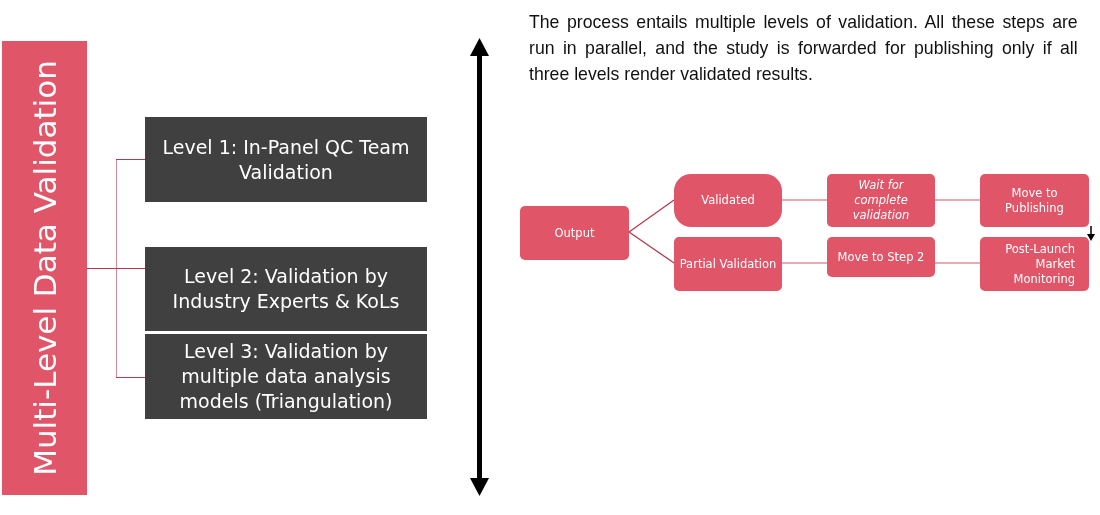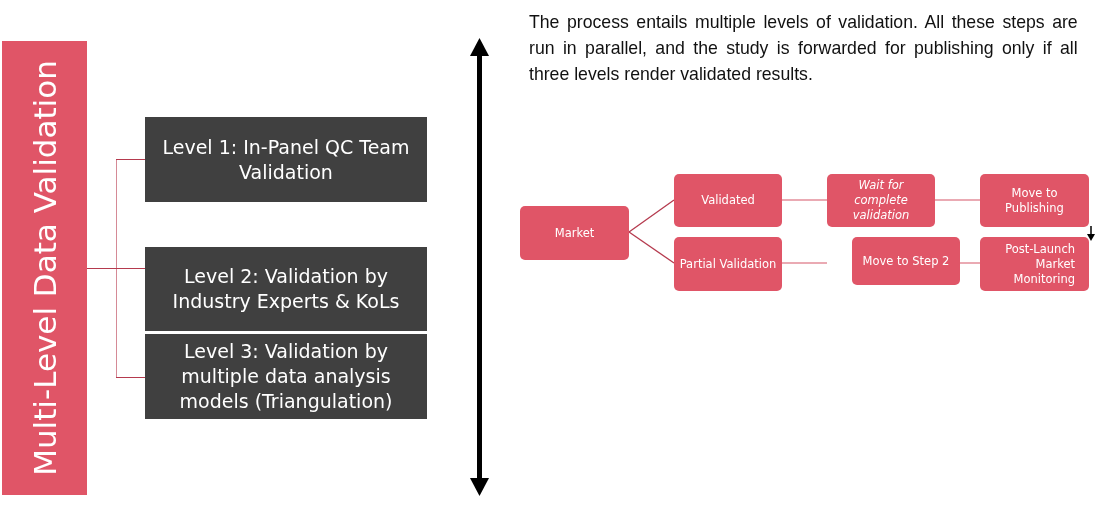--- a/index.html
+++ b/index.html
@@ -59,32 +59,32 @@
   <line x1="629" y1="232" x2="674" y2="263" stroke="#b53a4e" stroke-width="1.3"></line>
   <line x1="781" y1="200" x2="827" y2="200" stroke="#e38e9a" stroke-width="1.3"></line>
   <line x1="781" y1="263" x2="827" y2="263" stroke="#e38e9a" stroke-width="1.3"></line>
   <line x1="935" y1="200" x2="980" y2="200" stroke="#e38e9a" stroke-width="1.3"></line>
   <line x1="935" y1="263" x2="980" y2="263" stroke="#e38e9a" stroke-width="1.3"></line>
   <line x1="1091" y1="226" x2="1091" y2="235" stroke="#000000" stroke-width="1.5"></line>
   <polygon points="1087,234 1095,234 1091,241" fill="#000000"></polygon>
 </svg>
 
 <div class="flow-box" style="left:520px; top:206px; width:109px; height:54px;">
-  <span>Market</span>
+  <span>Output</span>
 </div>
-<div class="flow-box" style="left:674px; top:174px; width:108px; height:53px;">
+<div class="flow-box" style="left:674px; top:174px; width:108px; height:53px;border-radius:17px;">
   <span>Validated</span>
 </div>
 <div class="flow-box" style="left:674px; top:237px; width:108px; height:54px;text-align:center;">
   <span>Partial Validation</span>
 </div>
 <div class="flow-box" style="left:827px; top:174px; width:108px; height:53px;">
   <span style="padding:0 18px;font-style:italic;">Wait for complete validation</span>
 </div>
-<div class="flow-box" style="left:852px; top:237px; width:108px; height:48px;text-align:right;">
+<div class="flow-box" style="left:827px; top:237px; width:108px; height:40px;text-align:right;">
   <span>Move to Step 2</span>
 </div>
 <div class="flow-box" style="left:980px; top:174px; width:109px; height:53px;">
   <span style="padding:0 10px;">Move to Publishing</span>
 </div>
 <div class="flow-box" style="left:980px; top:237px; width:109px; height:54px;">
   <span style="padding:0 14px;text-align:right;">Post-Launch Market Monitoring</span>
 </div>
 
 </body></html>

